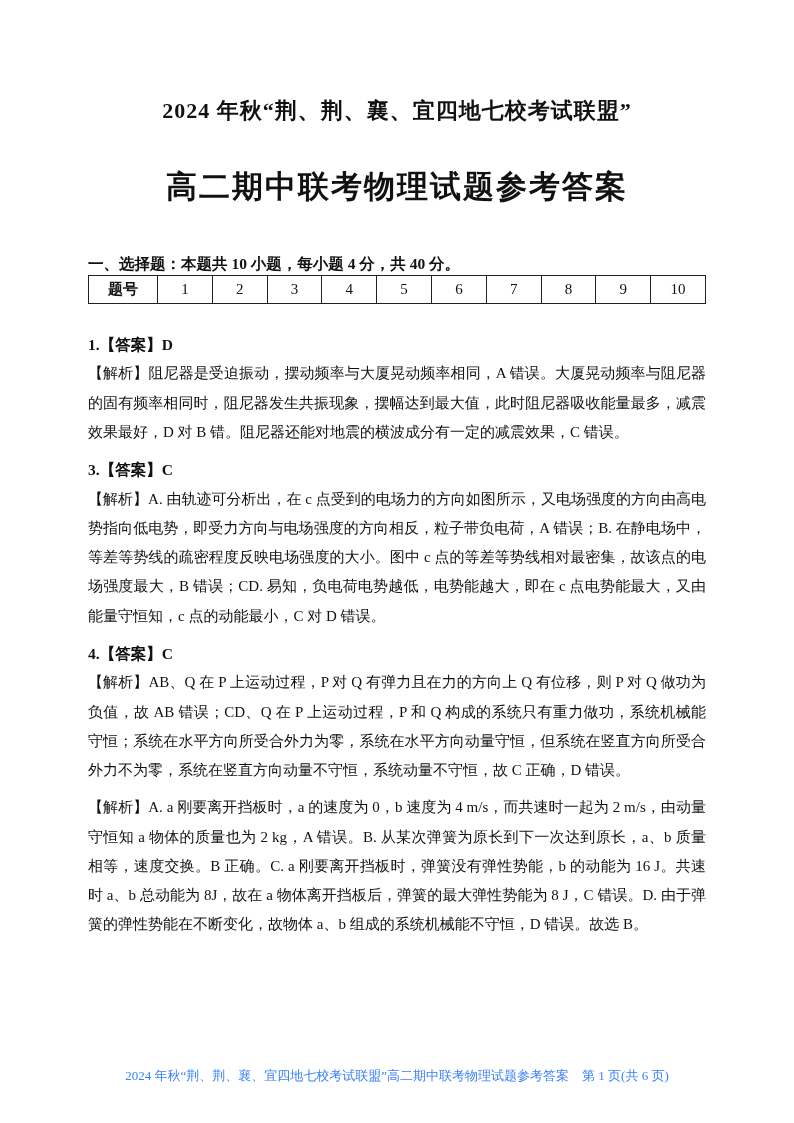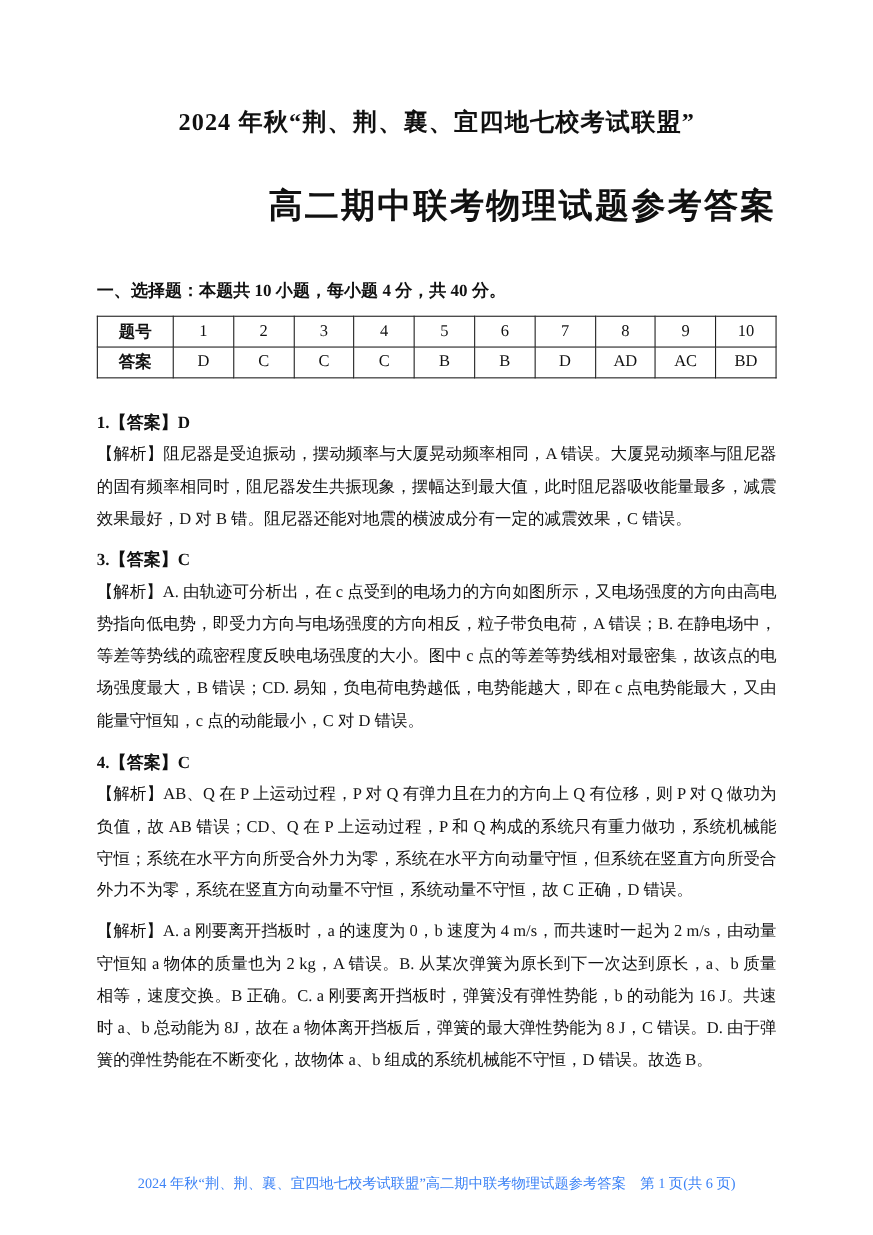--- a/index.html
+++ b/index.html
@@ -19,35 +19,34 @@
     color: #111111;
     overflow: hidden;
   }
   .title-1 {
     text-align: center;
     font-size: 22px;
     font-weight: bold;
     letter-spacing: 1px;
   }
   .title-2 {
-    text-align: right;
+    text-align: center;
     font-size: 31px;
     font-weight: bold;
     margin-top: 40px;
     letter-spacing: 2px;
   }
   .section-heading {
     margin-top: 46px;
     font-size: 15.5px;
     font-weight: bold;
   }
   table.answer-table {
     width: 100%;
     border-collapse: collapse;
-    margin-top: 12px;
     table-layout: fixed;
     font-size: 15px;
   }
   table.answer-table td {
     border: 1.2px solid #222222;
     height: 27px;
     text-align: center;
     vertical-align: middle;
     padding: 0;
   }
@@ -103,33 +102,20 @@
         <td>2</td>
         <td>3</td>
         <td>4</td>
         <td>5</td>
         <td>6</td>
         <td>7</td>
         <td>8</td>
         <td>9</td>
         <td>10</td>
       </tr>
-      <tr>
-        <td class="row-label">答案</td>
-        <td>D</td>
-        <td>C</td>
-        <td>C</td>
-        <td>C</td>
-        <td>B</td>
-        <td>B</td>
-        <td>D</td>
-        <td>AD</td>
-        <td>AC</td>
-        <td>BD</td>
-      </tr>
     </tbody>
   </table>
 
   <div class="items">
 
     <div class="item">
       <div class="item-label">1.【答案】D</div>
       <p class="item-analysis"><span class="analysis-label">【解析】</span><span>阻尼器是受迫振动，摆动频率与大厦晃动频率相同，A 错误。大厦晃动频率与阻尼器的固有频率相同时，阻尼器发生共振现象，摆幅达到最大值，此时阻尼器吸收能量最多，减震效果最好，D 对 B 错。阻尼器还能对地震的横波成分有一定的减震效果，C 错误。</span></p>
     </div>
 

